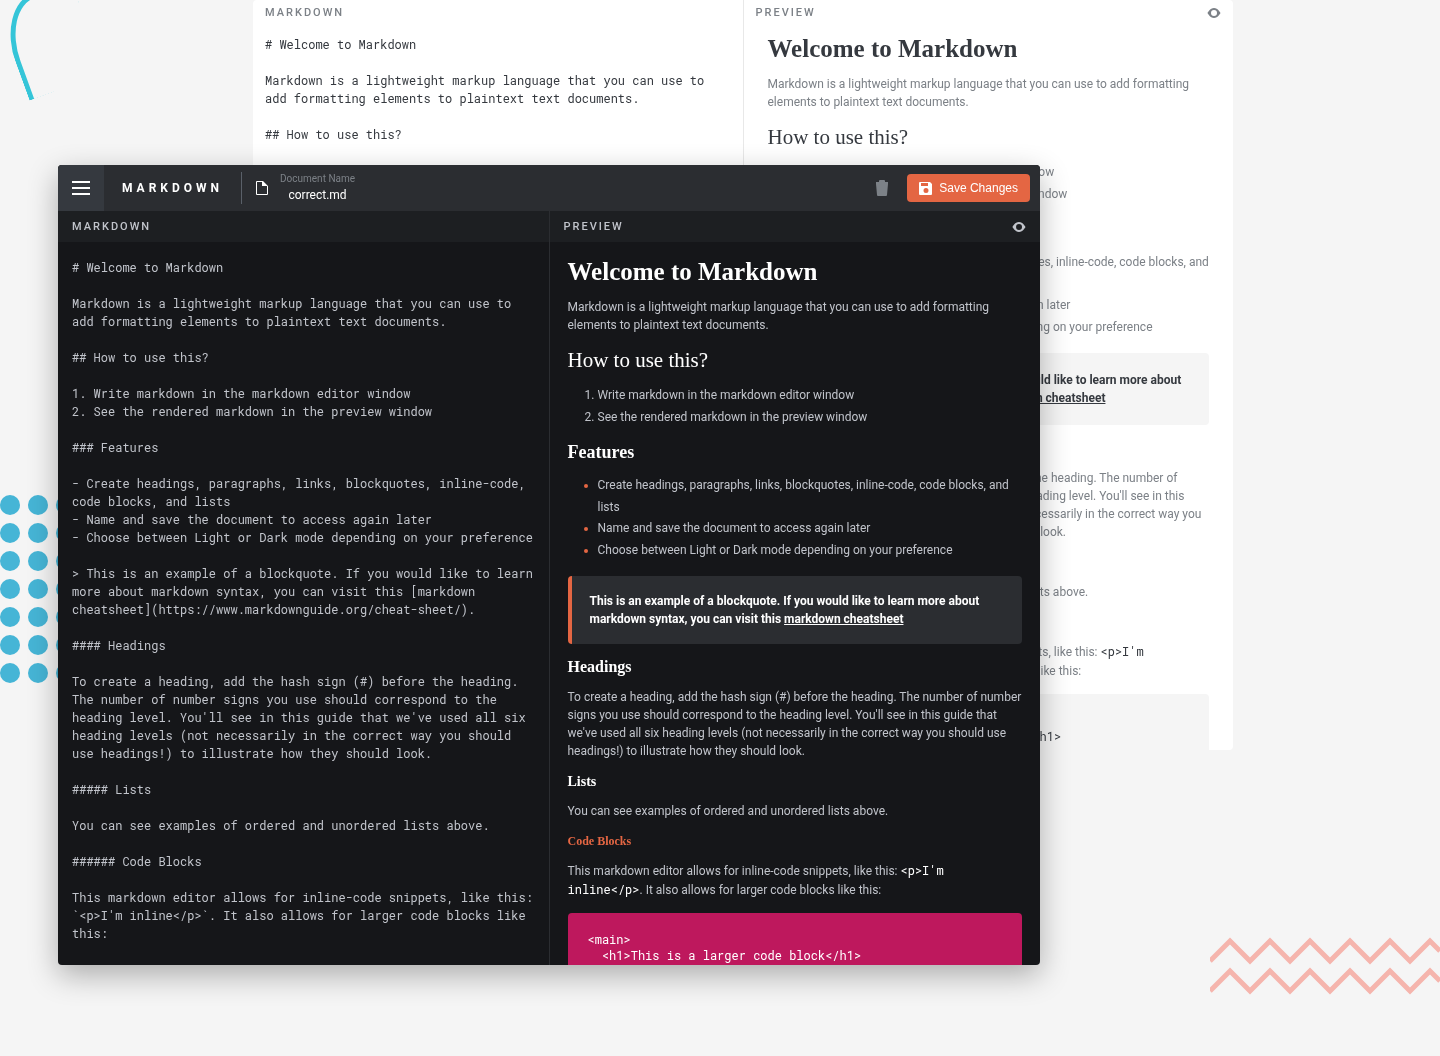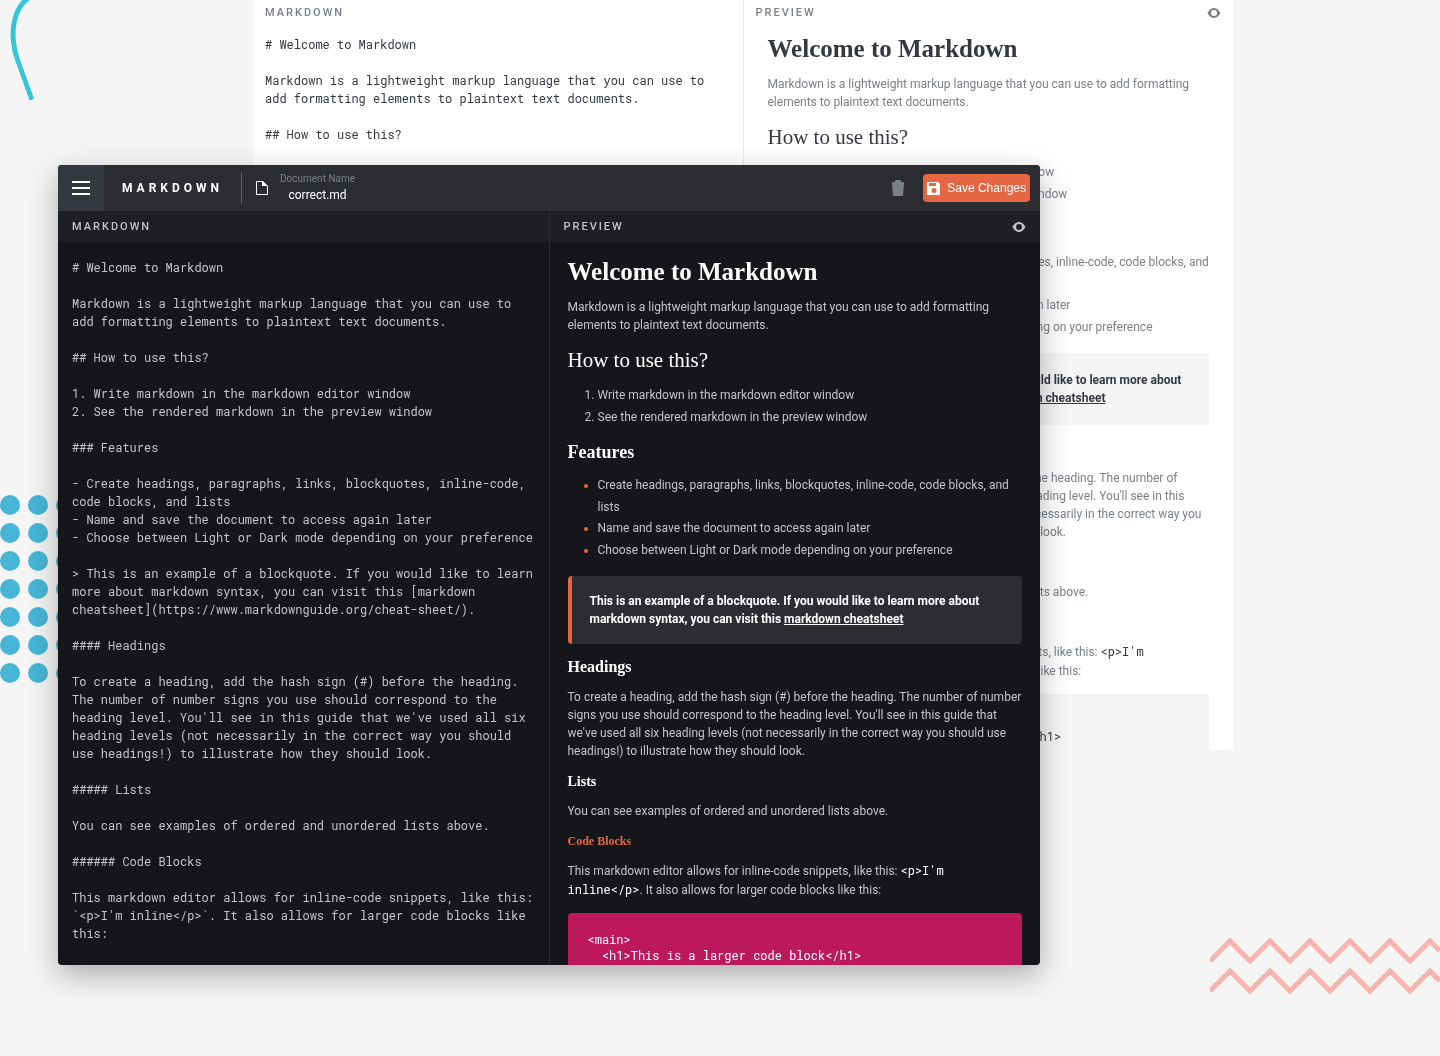--- a/index.html
+++ b/index.html
@@ -242,21 +242,21 @@
 .trash-icon {
   width: 14px;
   height: 16px;
   cursor: pointer;
 }
 .save-btn {
   background: #e46643;
   color: #fff;
   border: none;
   border-radius: 4px;
-  padding: 7px 4px;
+  padding: 7px 12px;
   font-size: 12px;
   display: flex;
   align-items: flex-start;
   gap: 6px;
   cursor: pointer;
 }
 
 .dark-panes {
   flex: 1;
   display: flex;

